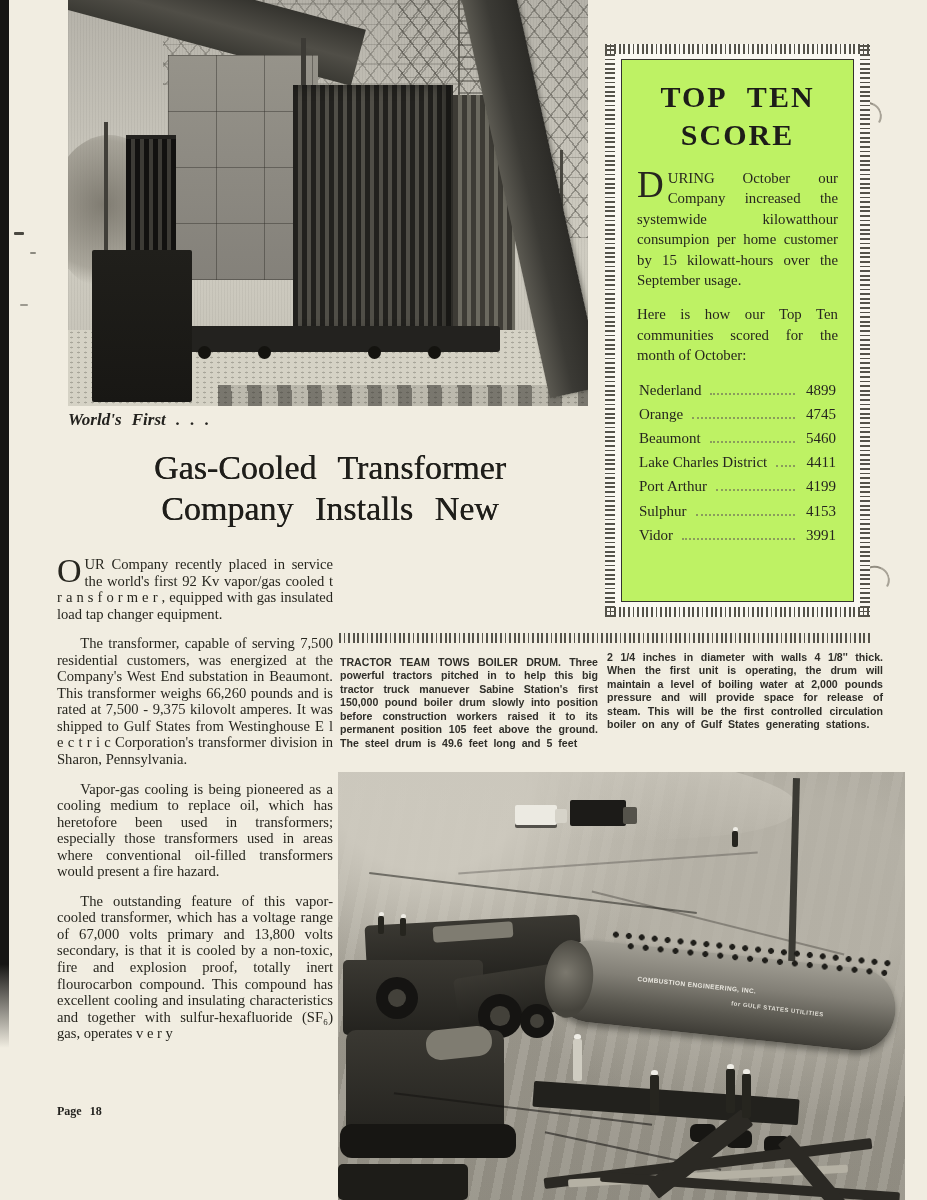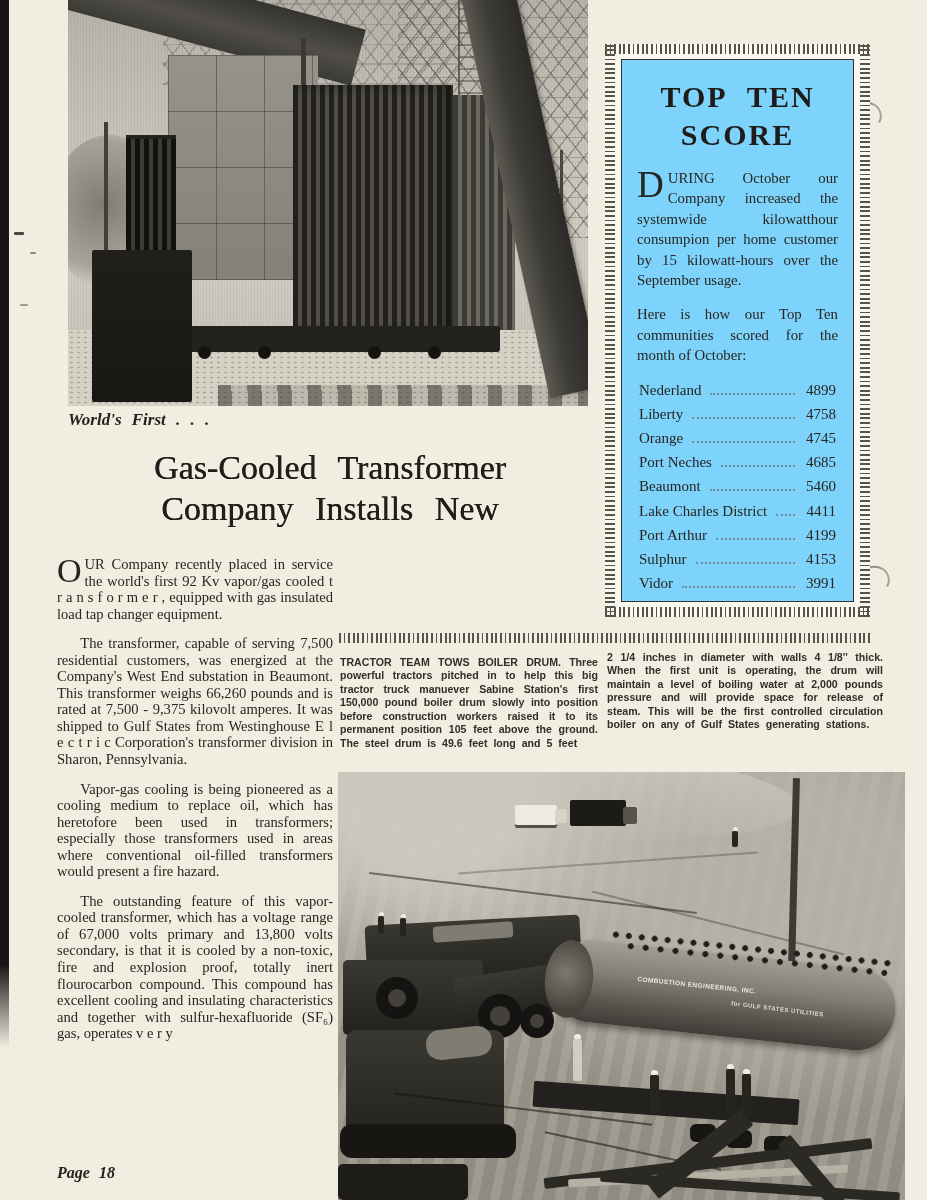--- a/index.html
+++ b/index.html
@@ -67,21 +67,21 @@
   .col1{left:57px;top:556px;width:276px;}
   .col2{left:341px;top:556px;width:260px;}
   .col2 p{text-indent:0;}
   
   .topten{position:absolute;left:605px;top:44px;width:265px;height:573px;background:#faf8f1;}
   .hatchH{position:absolute;left:0;width:100%;height:10px;
       background:repeating-linear-gradient(90deg,#55534a 0 1.8px,transparent 1.8px 4.6px);}
   .hatchV{position:absolute;top:0;width:10px;height:100%;
       background:repeating-linear-gradient(0deg,#55534a 0 1.8px,transparent 1.8px 4.6px);}
   .tt-inner{position:absolute;left:16px;right:16px;top:15px;bottom:15px;border:1.5px solid #34332e;
-      padding:10px 15px 8px 15px;background:#7dd3fc;}
+      padding:10px 15px 8px 15px;background:#bef264;}
   .tt-title{text-align:center;font-weight:700;font-size:30px;line-height:38px;letter-spacing:2px;
       word-spacing:12px;color:#1d1c19;margin-top:8px;}
   .tt-p{font-size:14.8px;line-height:20.4px;text-align:justify;margin:14px 0 0 0;color:#27261f;}
   .dropcap2{float:left;font-size:37px;line-height:30px;padding:2px 4px 0 0;font-weight:500;}
   .tt-list{list-style:none;margin:16px 0 0 0;padding:0 2px;}
   .tt-list li{display:flex;align-items:baseline;height:24.2px;font-size:15px;color:#26251f;}
   .tt-leader{flex:1;border-bottom:2px dotted rgba(104,99,86,.6);margin:0 7px 4px 9px;}
   .tt-score{min-width:34px;text-align:right;}
   
   .sep-hatch{position:absolute;left:339px;top:633px;width:534px;height:10px;
@@ -126,21 +126,21 @@
   .bp-sled{position:absolute;left:195px;top:318px;width:266px;height:26px;background:#22211d;transform:rotate(4deg);border-radius:2px;}
   .bp-bogie{position:absolute;width:26px;height:18px;background:#171613;border-radius:6px;}
   .bp-timber{position:absolute;background:#2b2924;border-radius:2px;}
   .bp-plank-light{position:absolute;background:#b5b1a4;border-radius:2px;}
   .bp-cable{position:absolute;height:2px;background:rgba(20,19,16,.55);}
   .worker{position:absolute;}
   .worker .helm{position:absolute;left:1px;top:0;width:7px;height:5px;border-radius:50% 50% 30% 30%;background:#efede6;}
   .worker .bod{position:absolute;left:0;top:5px;width:9px;border-radius:2px;background:#26251f;}
   .worker.light .bod{background:#cfccc1;}
   
-  .page-num{position:absolute;left:57px;top:1164px;font-style:italic;font-weight:700;font-size:16px;word-spacing:5px;color:#23221e;}
+  .page-num{position:absolute;left:57px;top:1104px;font-weight:700;font-size:12px;word-spacing:5px;color:#23221e;}
 </style>
 </head>
 <body>
 
 <div class="page">
 
   <div class="binding-strip"></div>
   <div class="speck" style="left:14px;top:232px;width:10px;height:3px;"></div>
   <div class="speck" style="left:30px;top:252px;width:6px;height:2px;opacity:.6;"></div>
   <div class="speck" style="left:20px;top:304px;width:8px;height:2px;opacity:.5;"></div>
@@ -200,33 +200,23 @@
       </div>
       <p class="tt-p"><span class="dropcap2">D</span><span>URING October our Company increased the systemwide kilowatthour consumpion per home customer by 15 kilowatt-hours over the September usage.</span></p>
       <p class="tt-p">Here is how our Top Ten communities scored for the month of October:</p>
       <ul class="tt-list">
         <li>
             <span>Nederland</span>
             <span class="tt-leader"></span>
             <span class="tt-score">4899</span>
           </li>
         <li>
-            <span>Liberty</span>
-            <span class="tt-leader"></span>
-            <span class="tt-score">4758</span>
-          </li>
-        <li>
             <span>Orange</span>
             <span class="tt-leader"></span>
             <span class="tt-score">4745</span>
-          </li>
-        <li>
-            <span>Port Neches</span>
-            <span class="tt-leader"></span>
-            <span class="tt-score">4685</span>
           </li>
         <li>
             <span>Beaumont</span>
             <span class="tt-leader"></span>
             <span class="tt-score">5460</span>
           </li>
         <li>
             <span>Lake Charles District</span>
             <span class="tt-leader"></span>
             <span class="tt-score">4411</span>

